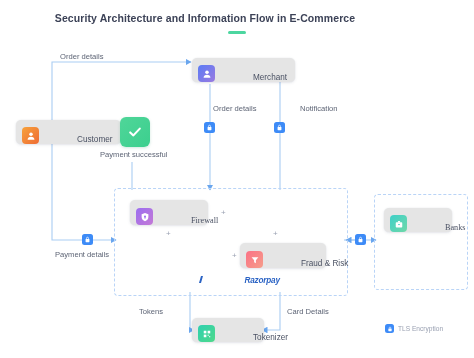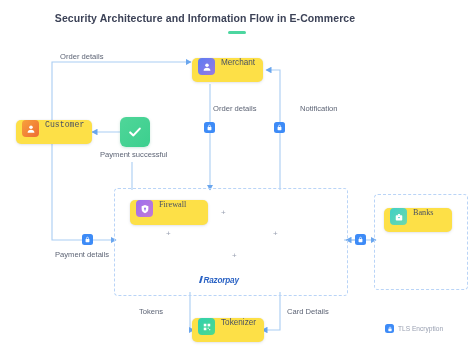--- a/index.html
+++ b/index.html
@@ -23,25 +23,26 @@
     position:absolute;left:50%;top:31px;margin-left:-9px;
     width:18px;height:2.5px;border-radius:2px;background:#4cd6a0;
   }
 
   
   svg.lines{position:absolute;left:0;top:0;width:474px;height:358px;}
 
   
   .node{
     position:absolute;
-    background:#fde047;
+    background:#e5e5e5;
     border-radius:5px;
     box-shadow:0 1px 3px rgba(60,70,100,.13), 0 0 0 .5px rgba(60,70,100,.04);
-    display:flex;align-items:flex-start;
+    display:flex;align-items:flex-end;
     box-sizing:border-box;
+    gap:32px;
   }
   .node .ic{
     width:17px;height:17px;border-radius:4px;
     flex:0 0 auto;margin-left:6px;
     display:flex;align-items:center;justify-content:center;
     color:#fff;
   }
   .node .lbl{
     font-size:8.2px;color:#4a5163;margin-left:6px;margin-right:8px;
     white-space:nowrap;
@@ -94,21 +95,21 @@
   
   .plus{
     position:absolute;font-size:8px;color:#9aa1b2;
   }
 
   
   .razorpay{
     position:absolute;
     font-size:8.2px;font-weight:bold;color:#2b63c4;
     font-style:italic;letter-spacing:-.2px;
-    display:flex;align-items:flex-start;
+    display:flex;align-items:flex-start;gap:41px;
   }
   .razorpay .slash{
     display:inline-block;width:0;height:7px;
     border-left:2px solid #2b63c4;transform:skewX(-16deg);
     margin-right:1.5px;
   }
 
   
   .legend{
     position:absolute;
@@ -151,21 +152,21 @@
 
       <path d="M132,132 L92,132" marker-end="url(#ar)"></path>
 
       <path d="M132,190 L132,162"></path>
     </g>
   </svg>
 
   <div class="dashed" style="left:114px;top:188px;width:232px;height:106px;"></div>
   <div class="dashed" style="left:374px;top:194px;width:92px;height:94px;"></div>
 
-  <div class="node" style="left:16px;top:120px;height:24px;font-family:Liberation Mono, monospace;">
+  <div class="node" style="left:16px;top:120px;height:24px;">
     <span class="ic g-customer">
       <svg width="10" height="10" viewBox="0 0 16 16">
           <circle cx="8" cy="5" r="2.8" fill="#fff"></circle>
           <path d="M2.5,14 C2.5,10.4 5,9 8,9 C11,9 13.5,10.4 13.5,14 Z" fill="#fff"></path>
         </svg>
     </span>
     <span class="lbl">Customer</span>
   </div>
 
   <div class="node" style="left:192px;top:58px;height:24px;">
@@ -190,20 +191,28 @@
           <path d="M8,1.4 L13.4,3.6 L13.4,8 C13.4,11.4 11,13.7 8,14.8 C5,13.7 2.6,11.4 2.6,8 L2.6,3.6 Z" fill="#fff"></path>
           <circle cx="8" cy="7" r="1.6" fill="#9b6ef0"></circle>
           <rect x="7.2" y="7.6" width="1.6" height="3" fill="#9b6ef0"></rect>
         </svg>
     </span>
     <span class="lbl">Firewall</span>
   </div>
 
 
 
+  <div class="node" style="left:240px;top:243px;width:86px;height:25px;">
+    <span class="ic g-fraud">
+      <svg width="10" height="10" viewBox="0 0 16 16">
+          <path d="M2.6,3.4 L13.4,3.4 L9.4,8.4 L9.4,13.2 L6.6,11.4 L6.6,8.4 Z" fill="#fff"></path>
+        </svg>
+    </span>
+    <span class="lbl">Fraud &amp; Risk</span>
+  </div>
 
   <div class="node" style="left:384px;top:208px;width:68px;height:24px;font-family:Liberation Serif, serif;">
     <span class="ic g-banks">
       <svg width="10" height="10" viewBox="0 0 16 16">
           <rect x="2.8" y="5" width="10.4" height="8.4" rx="1.2" fill="#fff"></rect>
           <rect x="6.2" y="3" width="3.6" height="2.4" rx=".8" fill="#fff"></rect>
           <rect x="6.4" y="8.4" width="3.2" height="1.3" fill="#3fd0c9"></rect>
         </svg>
     </span>
     <span class="lbl">Banks</span>

